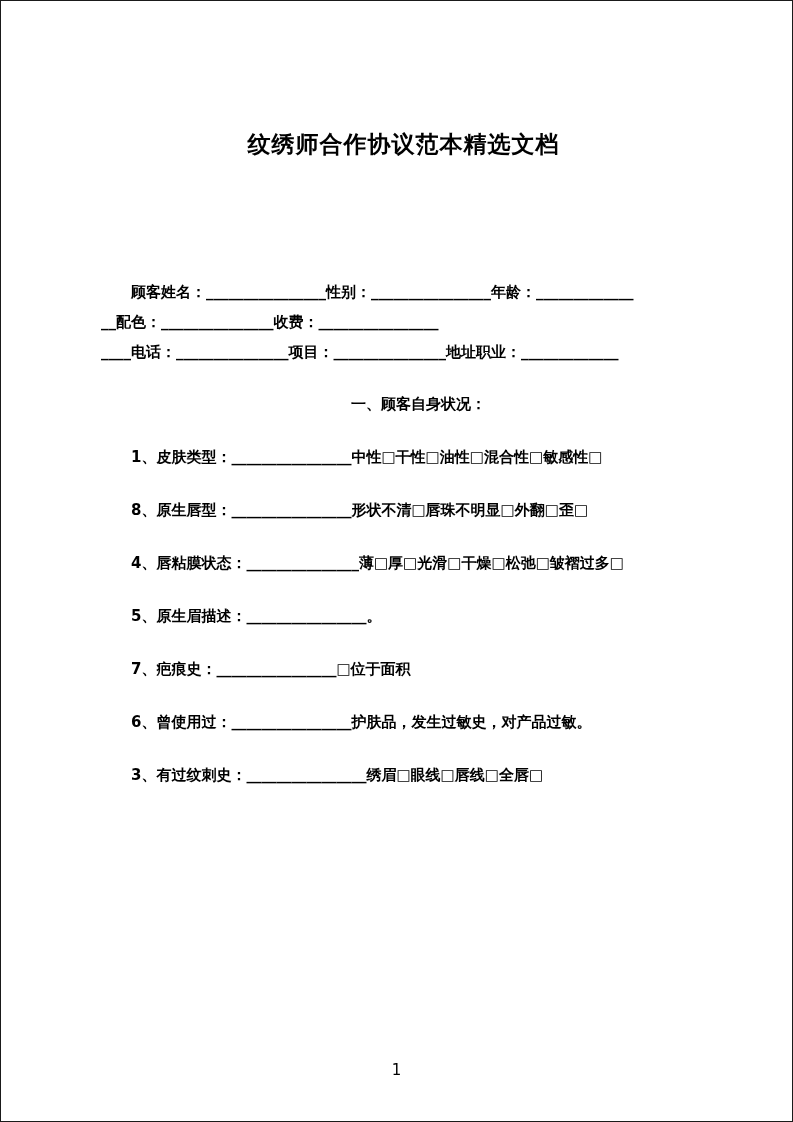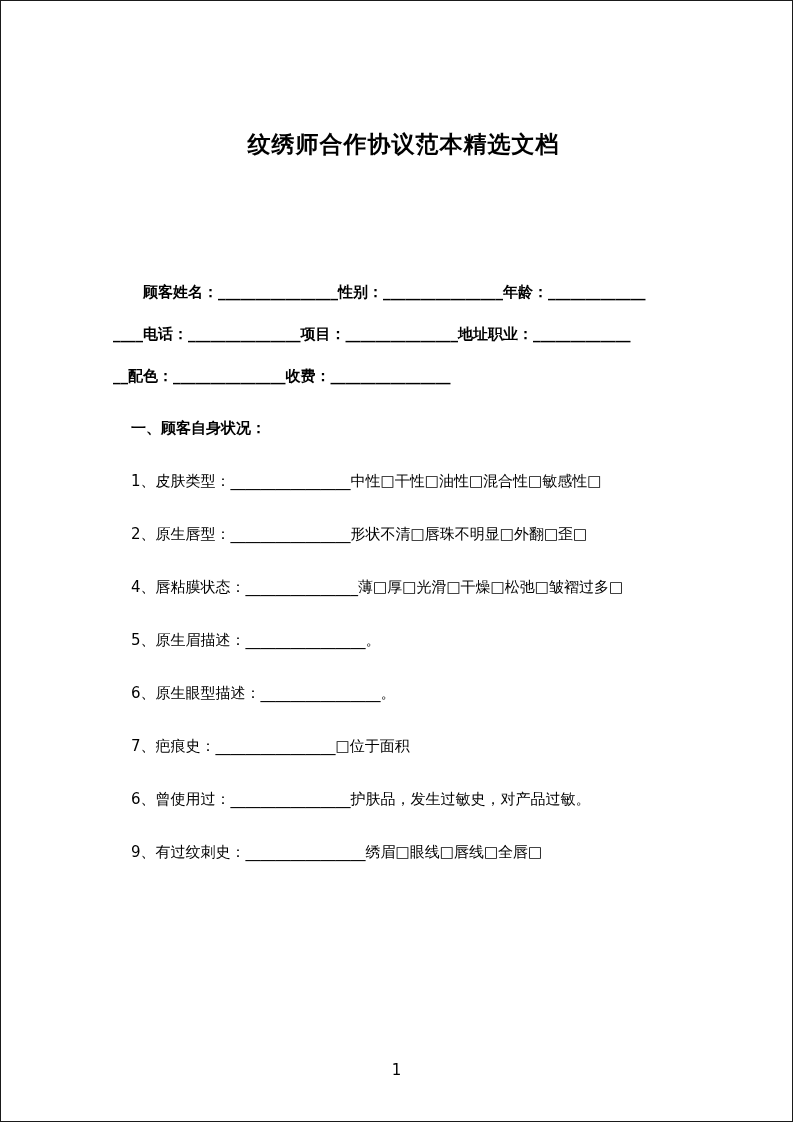--- a/index.html
+++ b/index.html
@@ -28,37 +28,38 @@
     font-weight: 700;
     line-height: 30px;
     letter-spacing: 1px;
   }
   .form-block {
     margin-top: 118px;
     font-size: 15px;
     font-weight: 700;
   }
   .form-block p {
-    margin: 12px;
+    margin: 0;
     line-height: 30px;
     white-space: nowrap;
   }
   .indent {
     text-indent: 2em;
   }
   .section-heading {
     margin: 24px 0 0 0;
     font-size: 15px;
     font-weight: 700;
     line-height: 26px;
+    text-align: center;
   }
   .item {
     margin: 27px 0 0 0;
     font-size: 15px;
-    font-weight: 400;
+    font-weight: 700;
     line-height: 26px;
     word-break: break-all;
   }
   .page-number {
     position: absolute;
     bottom: 42px;
     left: 0;
     width: 100%;
     text-align: center;
     font-size: 15px;
@@ -68,31 +69,30 @@
 </head>
 <body>
 
 <div class="page">
   <div class="content">
 
     <h1 class="title">纹绣师合作协议范本精选文档</h1>
 
     <div class="form-block">
       <p class="indent">顾客姓名：________________性别：________________年龄：_____________</p>
+      <p>__配色：_______________收费：________________</p>
       <p>____电话：_______________项目：_______________地址职业：_____________</p>
-      <p>__配色：_______________收费：________________</p>
     </div>
 
     <p class="section-heading indent">一、顾客自身状况：</p>
 
     <p class="item indent">1、皮肤类型：________________中性□干性□油性□混合性□敏感性□</p>
-    <p class="item indent">2、原生唇型：________________形状不清□唇珠不明显□外翻□歪□</p>
+    <p class="item indent">8、原生唇型：________________形状不清□唇珠不明显□外翻□歪□</p>
     <p class="item indent">4、唇粘膜状态：_______________薄□厚□光滑□干燥□松弛□皱褶过多□</p>
     <p class="item indent">5、原生眉描述：________________。</p>
-    <p class="item indent">6、原生眼型描述：________________。</p>
     <p class="item indent">7、疤痕史：________________□位于面积</p>
     <p class="item indent">6、曾使用过：________________护肤品，发生过敏史，对产品过敏。</p>
-    <p class="item indent">9、有过纹刺史：________________绣眉□眼线□唇线□全唇□</p>
+    <p class="item indent">3、有过纹刺史：________________绣眉□眼线□唇线□全唇□</p>
 
   </div>
 
   <div class="page-number">1</div>
 </div>
 
 </body></html>

